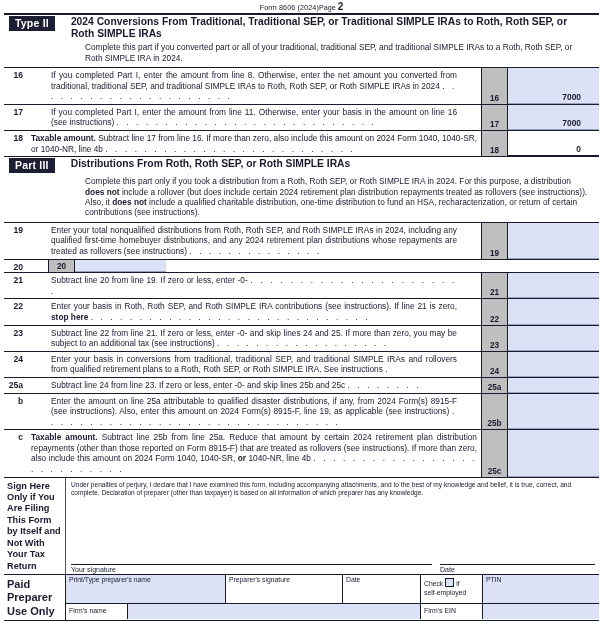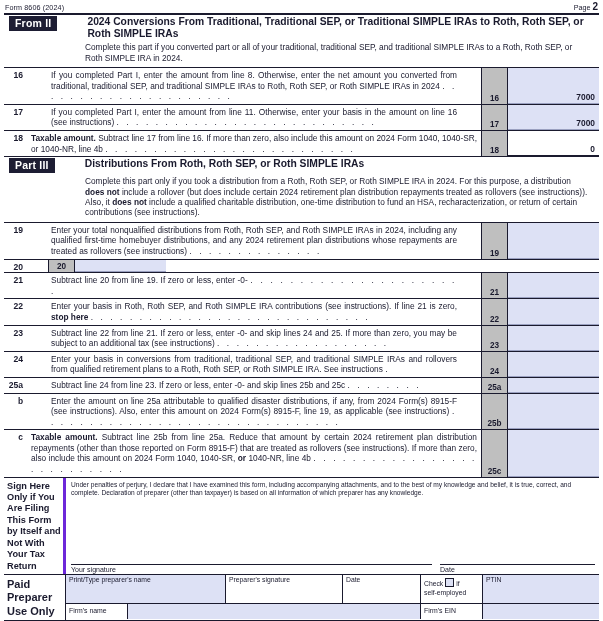--- a/index.html
+++ b/index.html
@@ -6,21 +6,21 @@
   body{
     width:603px;height:621px;overflow:hidden;
     font-family:"Liberation Sans","DejaVu Sans",sans-serif;
     color:#1a1a2e;
     -webkit-font-smoothing:antialiased;
   }
   .page{position:relative;width:603px;height:621px;box-sizing:border-box;}
 
   
   .topbar{
-    display:flex;justify-content:space-between;align-items:flex-end;
+    display:flex;justify-content:center;align-items:flex-end;
     padding:2px 5px 1px 5px;height:13px;box-sizing:border-box;
   }
   .topbar .left{font-size:7.2px;letter-spacing:.1px;}
   .topbar .right{font-size:7.2px;}
   .topbar .right b{font-size:10px;font-weight:bold;}
 
   
   .frame{
     border-top:2px solid #1a1a2e;
     border-bottom:1px solid #1a1a2e;
@@ -31,21 +31,21 @@
   
   .partrow{display:flex;align-items:flex-start;border-bottom:1px solid #1a1a2e;}
   .partrow.nb{border-bottom:none;}
   .parttag{
     background:#1d1d33;color:#fff;font-weight:bold;font-size:10.5px;
     padding:1px 6px 2px 6px;margin:1px 0 0 5px;
     letter-spacing:.2px;white-space:nowrap;flex:0 0 auto;
     line-height:12px;
   }
   .parthead{
-    margin-left:30px;font-weight:bold;font-size:10.3px;line-height:11.6px;
+    margin-left:16px;font-weight:bold;font-size:10.3px;line-height:11.6px;
     padding-top:1px;padding-right:6px;
   }
   .partdesc{
     font-size:8.3px;line-height:10.4px;padding:3px 8px 4px 81px;
     text-align:left;
   }
   .partblock{border-bottom:1.6px solid #1a1a2e;}
 
   
   .lines{position:relative;}
@@ -68,33 +68,33 @@
   .lnbox{
     flex:0 0 26px;background:#bfbfbf;border-right:1px solid #1a1a2e;
     box-sizing:border-box;position:relative;
   }
   .lnbox span{
     position:absolute;left:0;right:0;bottom:1px;text-align:center;
     font-size:8.2px;font-weight:bold;
   }
   .valbox{flex:1 1 auto;background:#fff;box-sizing:border-box;position:relative;}
   .valbox .v{
-    position:absolute;left:0;right:4px;bottom:1px;text-align:right;
+    position:absolute;left:0;right:18px;bottom:1px;text-align:right;
     font-size:8.4px;font-weight:bold;color:#1a1a2e;
   }
   .valbox.fill{background:#dde1f5;border-bottom:1px solid #9aa0c0;}
   .valbox.plain{background:#fff;border-bottom:1px solid #1a1a2e;}
   .rowsep{border-bottom:1px solid #1a1a2e;gap:20px;}
 
   
   .signwrap{display:flex;border-top:1.6px solid #1a1a2e;}
   .signlabel{
     flex:0 0 62px;font-weight:bold;font-size:9.2px;line-height:11.4px;
     padding:3px 2px 2px 3px;box-sizing:border-box;
-    border-right:3px solid #6d28d9;
+    border-right:1px solid #6d28d9;
   }
   .signbody{flex:1 1 auto;display:flex;flex-direction:column;}
   .perjury{font-size:6.6px;line-height:8.4px;padding:3px 4px 0 5px;}
   .siglines{display:flex;flex:1 1 auto;align-items:flex-end;padding:0 4px 1px 5px;}
   .sigcol{flex:1 1 auto;}
   .sigcol.date{flex:0 0 155px;margin-left:8px;}
   .sigrule{border-bottom:1px solid #1a1a2e;height:26px;}
   .sigcap{font-size:7px;padding-top:1px;}
 
   
@@ -143,21 +143,21 @@
     <div class="right">
       <span>Page</span>
       <b>2</b>
     </div>
   </div>
 
   <div class="frame">
 
     <div class="partblock">
       <div class="partrow nb">
-        <div class="parttag">From II</div>
+        <div class="parttag">Type II</div>
         <div class="parthead">2024 Conversions From Traditional, Traditional SEP, or Traditional SIMPLE IRAs to Roth, Roth SEP, or Roth SIMPLE IRAs</div>
       </div>
       <div class="partdesc">Complete this part if you converted part or all of your traditional, traditional SEP, and traditional SIMPLE IRAs to a Roth, Roth SEP, or Roth SIMPLE IRA in 2024.</div>
     </div>
 
     <div class="lines">
 
       <div class="row rowsep">
         <div class="num">16</div>
         <div class="txt"><span>If you completed Part I, enter the amount from line 8. Otherwise, enter the net amount you converted from traditional, traditional SEP, and traditional SIMPLE IRAs to Roth, Roth SEP, or Roth SIMPLE IRAs in 2024</span> <span class="lead">. . . . . . . . . . . . . . . . . . . . .</span></div>

